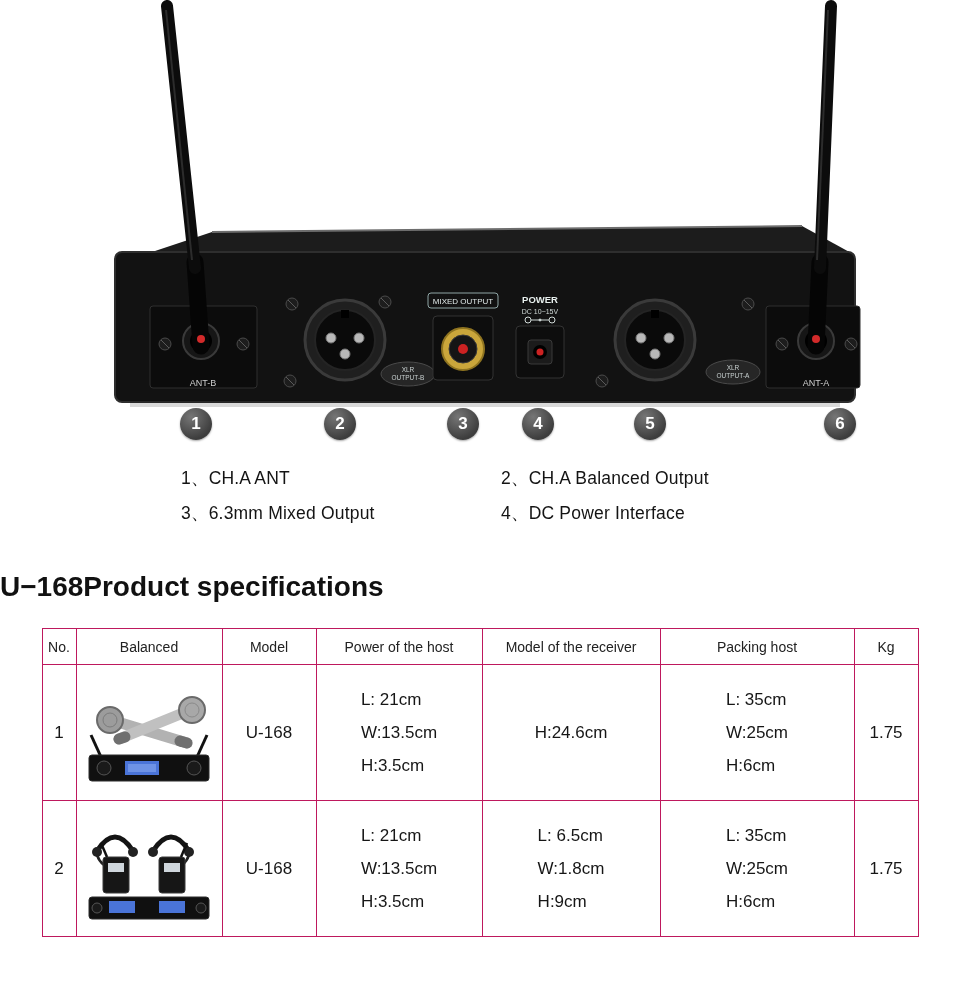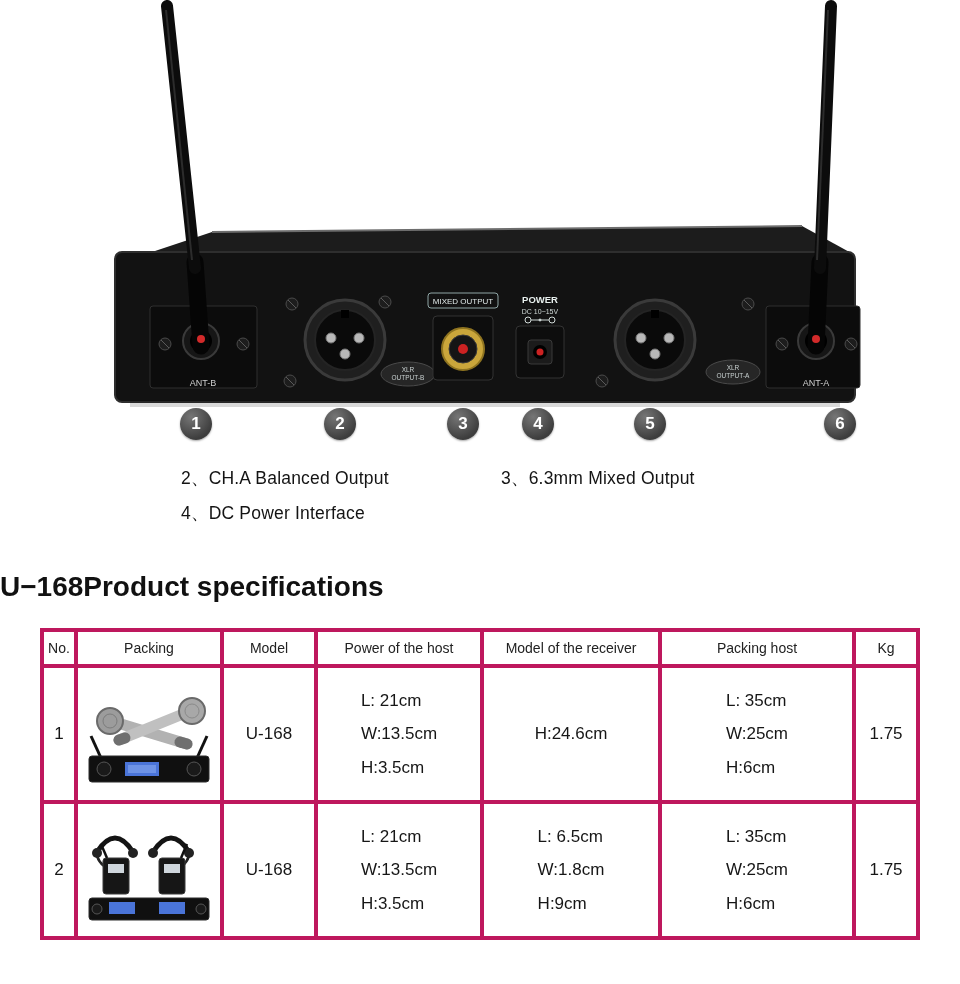--- a/index.html
+++ b/index.html
@@ -35,21 +35,21 @@
     text-align:left; font-size:28px; font-weight:bold; color:#111;
     margin:46px 0 25px 0;
   }
 
   
   table.spec {
     width:876px; margin:0 auto; border-collapse:collapse;
     table-layout:fixed;
   }
   table.spec th, table.spec td {
-    border:4px solid #be185d; text-align:center; vertical-align:middle;
+    border:1px solid #be185d; text-align:center; vertical-align:middle;
     padding:2px;
   }
   table.spec th { font-size:14px; font-weight:normal; height:36px; color:#222; }
   table.spec td { font-size:17px; color:#161616; }
   tr.data-row { height:136px; }
   col.c-no{width:34px} col.c-pic{width:146px} col.c-model{width:94px}
   col.c-host{width:166px} col.c-recv{width:178px} col.c-pack{width:194px}
   col.c-kg{width:64px}
   .dims { display:inline-block; text-align:left; line-height:1.95; }
   .dims span { display:block; }
@@ -173,41 +173,42 @@
 
   <div class="callout" style="left:180px; top:408px;">1</div>
   <div class="callout" style="left:324px; top:408px;">2</div>
   <div class="callout" style="left:447px; top:408px;">3</div>
   <div class="callout" style="left:522px; top:408px;">4</div>
   <div class="callout" style="left:634px; top:408px;">5</div>
   <div class="callout" style="left:824px; top:408px;">6</div>
 </div>
 
 <div class="legend">
+  <div class="item">1、CH.A ANT</div>
   <div class="item">2、CH.A Balanced Output</div>
   <div class="item">3、6.3mm Mixed Output</div>
   <div class="item">4、DC Power Interface</div>
 </div>
 
 <div class="spec-title">U−168Product specifications</div>
 
 <table class="spec">
   <colgroup>
     <col class="c-no">
       <col class="c-pic">
       <col class="c-model">
     <col class="c-host">
       <col class="c-recv">
       <col class="c-pack">
       <col class="c-kg">
   </colgroup>
   <tbody>
       <tr>
     <th>No.</th>
-    <th>Packing</th>
+    <th>Balanced</th>
     <th>Model</th>
     <th>Power of the host</th>
     <th>Model of the receiver</th>
     <th>Packing host</th>
     <th>Kg</th>
   </tr>
 
   <tr class="data-row">
     <td>1</td>
     <td class="pic-cell">

